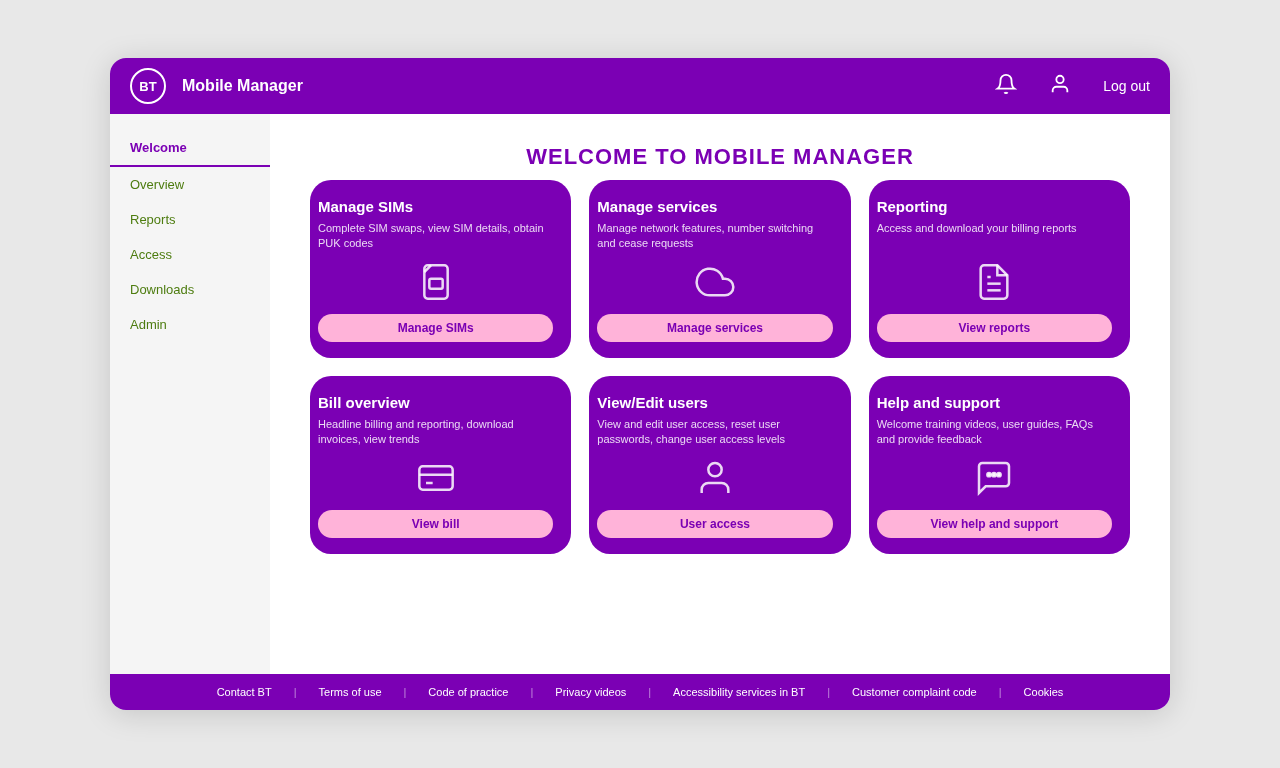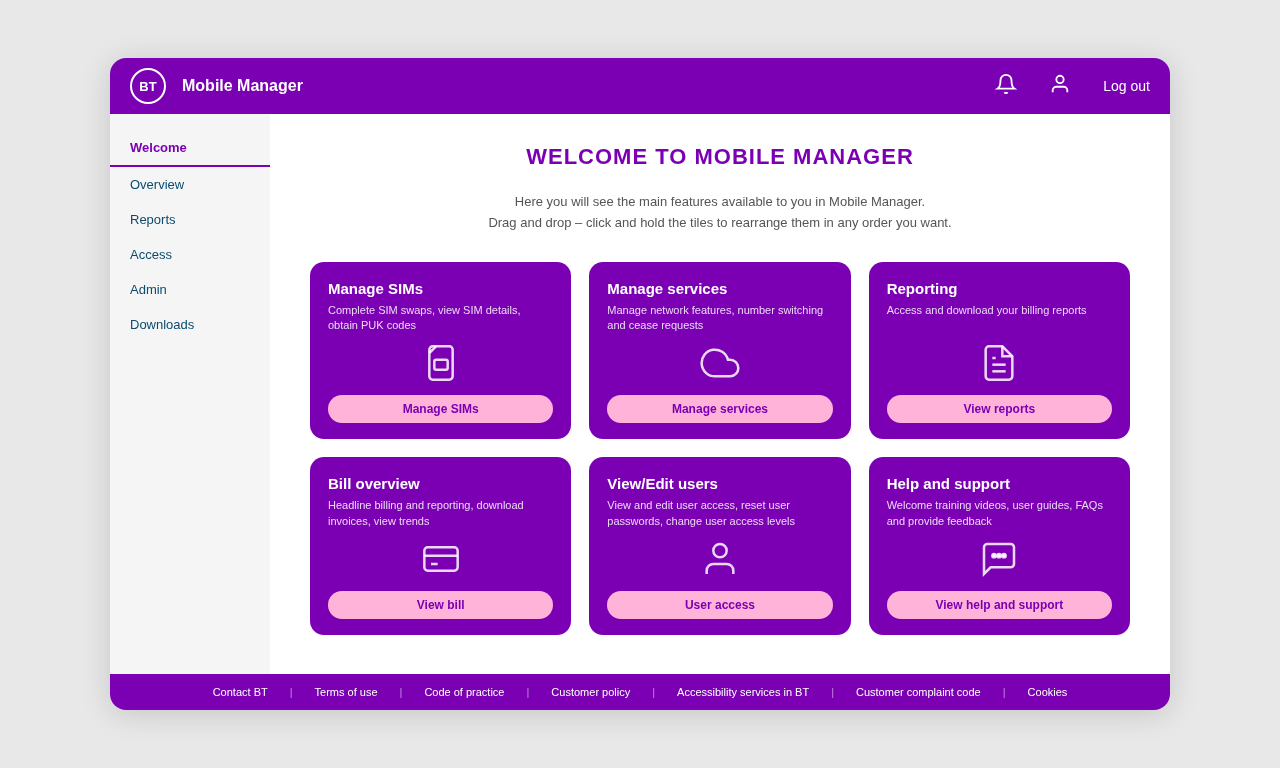--- a/index.html
+++ b/index.html
@@ -73,59 +73,59 @@
     
     .sidebar {
       width: 160px;
       background: #f5f5f5;
       padding: 16px 0;
       flex-shrink: 0;
     }
     .sidebar-item {
       padding: 10px 20px;
       font-size: 13px;
-      color: #0c4a6e;
+      color: #4d7c0f;
       cursor: pointer;
     }
     .sidebar-item.active {
       color: #7b00b4;
       font-weight: bold;
       border-bottom: 2px solid #7b00b4;
     }
     
     .content {
       flex: 1;
       padding: 30px 40px;
       background: #fff;
     }
     .page-title {
       text-align: center;
       color: #7b00b4;
       font-size: 22px;
       font-weight: bold;
       letter-spacing: 1px;
-      margin-bottom: 22px;
+      margin-bottom: 10px;
     }
     .page-subtitle {
       text-align: center;
       color: #555;
       font-size: 13px;
       line-height: 1.6;
       margin-bottom: 28px;
     }
     
     .cards-grid {
       display: grid;
       grid-template-columns: repeat(3, 1fr);
       gap: 18px;
     }
     .card {
       background: #7b00b4;
-      border-radius: 14px;
-      padding: 18px 18px 16px 18px;
+      border-radius: 21px;
+      padding: 18px 18px 16px 8px;
       display: flex;
       flex-direction: column;
       color: #fff;
       min-height: 160px;
     }
     .card-title {
       font-size: 15px;
       font-weight: bold;
       color: #fff;
       margin-bottom: 6px;
@@ -212,30 +212,26 @@
     </div>
   </nav>
 
   <div class="main-layout">
 
     <aside class="sidebar">
       <div class="sidebar-item active">Welcome</div>
       <div class="sidebar-item">Overview</div>
       <div class="sidebar-item">Reports</div>
       <div class="sidebar-item">Access</div>
+      <div class="sidebar-item">Downloads</div>
       <div class="sidebar-item">Admin</div>
-      <div class="sidebar-item">Downloads</div>
     </aside>
 
     <main class="content">
       <h1 class="page-title">WELCOME TO MOBILE MANAGER</h1>
-      <p class="page-subtitle">
-        <span>Here you will see the main features available to you in Mobile Manager.</span><br>
-        <span>Drag and drop – click and hold the tiles to rearrange them in any order you want.</span>
-      </p>
 
       <div class="cards-grid">
 
         <div class="card">
           <div class="card-title">Manage SIMs</div>
           <div class="card-desc">Complete SIM swaps, view SIM details, obtain PUK codes</div>
           <div class="card-icon-area">
             <svg class="icon-svg" viewBox="0 0 24 24">
               <rect x="5" y="2" width="14" height="20" rx="2" ry="2"></rect>
               <path d="M9 2l-4 4"></path>
@@ -314,21 +310,21 @@
     </main>
   </div>
 
   <footer class="footer">
     <span class="footer-link">Contact BT</span>
     <span class="footer-sep">|</span>
     <span class="footer-link">Terms of use</span>
     <span class="footer-sep">|</span>
     <span class="footer-link">Code of practice</span>
     <span class="footer-sep">|</span>
-    <span class="footer-link">Customer policy</span>
+    <span class="footer-link">Privacy videos</span>
     <span class="footer-sep">|</span>
     <span class="footer-link">Accessibility services in BT</span>
     <span class="footer-sep">|</span>
     <span class="footer-link">Customer complaint code</span>
     <span class="footer-sep">|</span>
     <span class="footer-link">Cookies</span>
   </footer>
 </div>
 
 </body></html>

